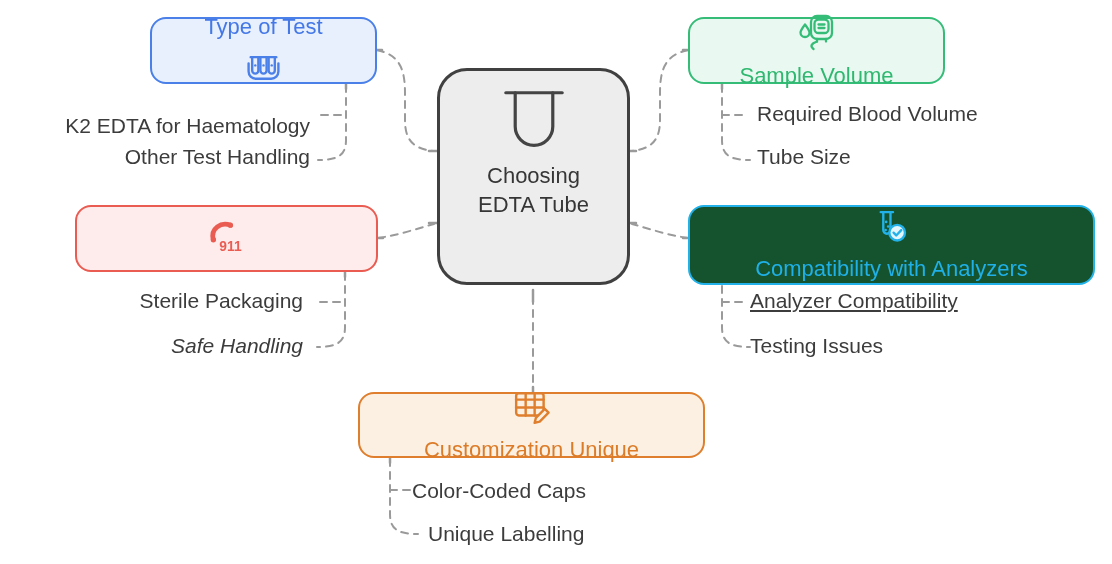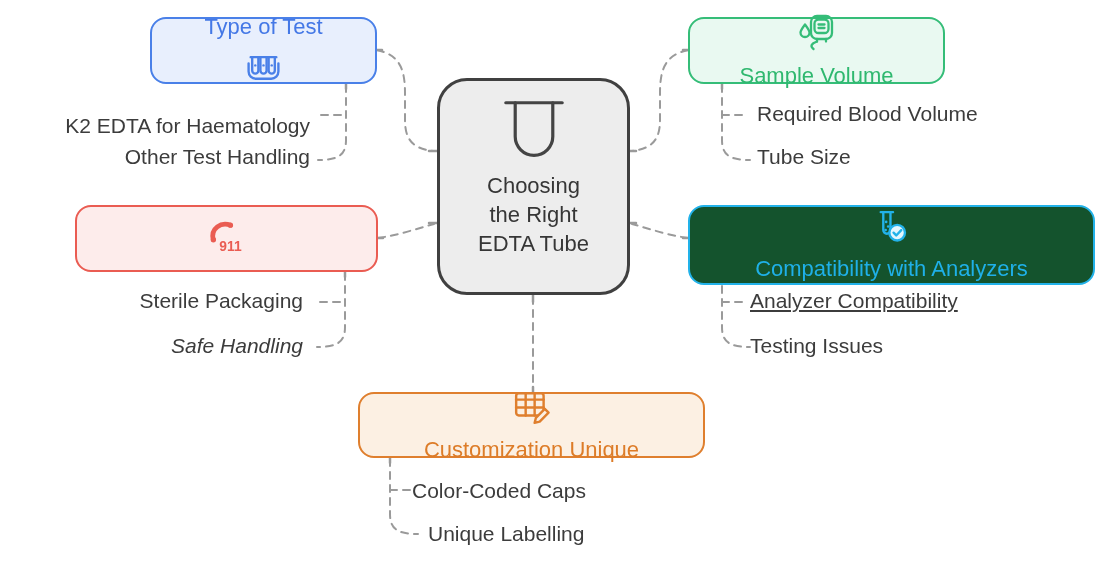--- a/index.html
+++ b/index.html
@@ -17,21 +17,21 @@
               background:#e8effd; border:2.6px solid #4a80e8; color:#4478e6; }
   .n-green  { left:688px; top:17px;  width:257px; height:67px;
               background:#e9f9f1; border:2.6px solid #35bd78; color:#2fb86f; }
   .n-red    { left:75px;  top:205px; width:303px; height:67px;
               background:#fdeceb; border:2.6px solid #ea5c52; color:#e85549; }
   .n-cyan   { left:688px; top:205px; width:407px; height:80px;
               background:#14532d; border:2.6px solid #22b2e9; color:#1badе6; color:#1badE6; color:#1fb0e8; }
   .n-orange { left:358px; top:392px; width:347px; height:66px;
               background:#fcf0e3; border:2.6px solid #df7f2e; color:#dd7c28; }
 
-  .n-central { left:437px; top:78px; width:193px; height:217px;
+  .n-central { left:437px; top:68px; width:193px; height:217px;
                background:#ededed; border:3px solid #404040; border-radius:30px;
                color:#363636; flex-direction:column; gap:10px; padding-top:18px; justify-content:flex-start; }
   .central-text { text-align:center; font-size:22px; font-weight:500; line-height:29px; }
 
   .child { position:absolute; font-size:21px; color:#3c3c3c; white-space:nowrap; }
   .child.r { text-align:right; }
 </style>
 </head>
 <body>
 
@@ -81,21 +81,20 @@
 
   <div class="node n-central">
     <span class="icon">
       <svg width="80" height="62" viewBox="0 0 84 66" fill="none" stroke="#444444" stroke-width="3.4" stroke-linecap="round">
         <path d="M12 4 H72"></path>
         <path d="M22 4 V40 a20 20 0 0 0 40 0 V4"></path>
       </svg>
     </span>
     <div class="central-text">
       <div>Choosing</div>
-      <div>the Right</div>
       <div>EDTA Tube</div>
     </div>
   </div>
 
   <div class="node n-blue">
     <span>Type of Test</span>
     <span class="icon">
       <svg width="37" height="37" viewBox="0 0 36 36" fill="none" stroke="#4a80e8" stroke-width="2.3" stroke-linecap="round" stroke-linejoin="round">
         <path d="M5.5 6 h9 M13.5 6 h9 M21.5 6 h9"></path>
         <path d="M7 6 v13 a3 3 0 0 0 6 0 V6"></path>

